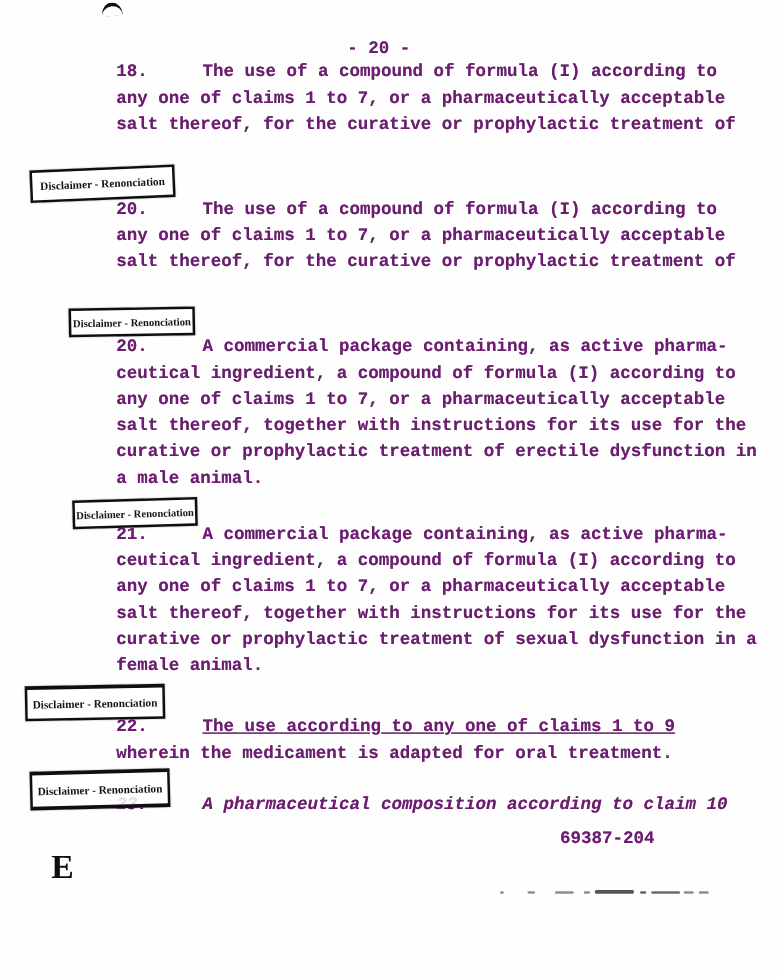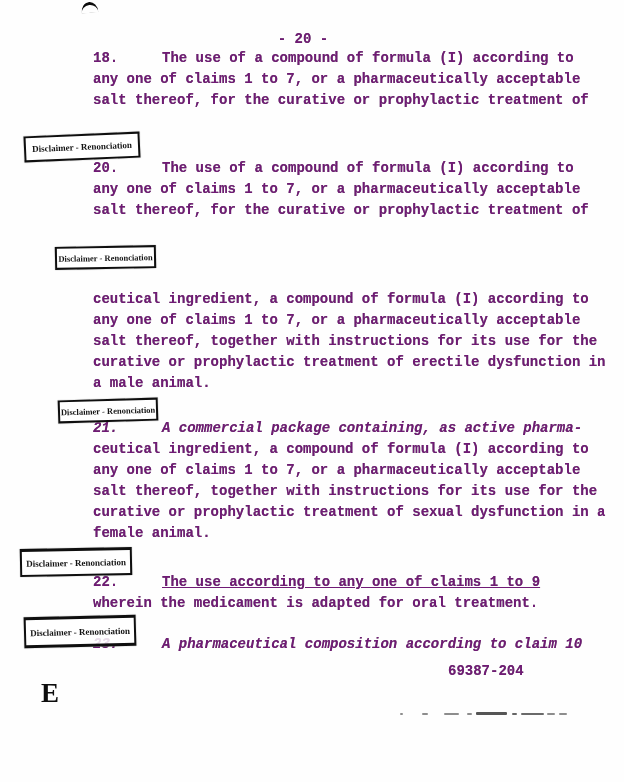--- a/index.html
+++ b/index.html
@@ -56,26 +56,27 @@
 
   <div class="tw page-number">- 20 -</div>
 
   <div class="claims-area">
       <div class="tw claim-line" style="top: 48px;"><span class="claim-number">18.</span><span>The use of a compound of formula (I) according to</span></div>
       <div class="tw claim-line" style="top: 69px;">any one of claims 1 to 7, or a pharmaceutically acceptable</div>
       <div class="tw claim-line" style="top: 90px;">salt thereof, for the curative or prophylactic treatment of</div>
       <div class="tw claim-line" style="top: 158px;"><span class="claim-number">20.</span><span>The use of a compound of formula (I) according to</span></div>
       <div class="tw claim-line" style="top: 179px;">any one of claims 1 to 7, or a pharmaceutically acceptable</div>
       <div class="tw claim-line" style="top: 200px;">salt thereof, for the curative or prophylactic treatment of</div>
+      <div class="tw claim-line" style="top: 268px;"><span class="claim-number">20.</span><span>A commercial package containing, as active pharma-</span></div>
       <div class="tw claim-line" style="top: 289px;">ceutical ingredient, a compound of formula (I) according to</div>
       <div class="tw claim-line" style="top: 310px;">any one of claims 1 to 7, or a pharmaceutically acceptable</div>
       <div class="tw claim-line" style="top: 331px;">salt thereof, together with instructions for its use for the</div>
       <div class="tw claim-line" style="top: 373px;">a male animal.</div>
       <div class="tw claim-line" style="top: 352px;">curative or prophylactic treatment of erectile dysfunction in</div>
-      <div class="tw claim-line" style="top: 418px; font-style: italic;"><span class="claim-number">21.</span><span>A commercial package containing, as active pharma-</span></div>
+      <div class="tw claim-line" style="top: 418px;"><span class="claim-number">21.</span><span>A commercial package containing, as active pharma-</span></div>
       <div class="tw claim-line" style="top: 439px;">ceutical ingredient, a compound of formula (I) according to</div>
       <div class="tw claim-line" style="top: 460px;">any one of claims 1 to 7, or a pharmaceutically acceptable</div>
       <div class="tw claim-line" style="top: 481px;">salt thereof, together with instructions for its use for the</div>
       <div class="tw claim-line" style="top: 502px;">curative or prophylactic treatment of sexual dysfunction in a</div>
       <div class="tw claim-line" style="top: 523px;">female animal.</div>
       <div class="tw claim-line" style="top: 572px; text-decoration: underline;"><span class="claim-number">22.</span><span>The use according to any one of claims 1 to 9</span></div>
       <div class="tw claim-line" style="top: 593px;">wherein the medicament is adapted for oral treatment.</div>
       <div class="tw claim-line" style="top: 634px; font-style: italic;"><span class="claim-number">23.</span><span>A pharmaceutical composition according to claim 10</span></div>
     </div>
 

